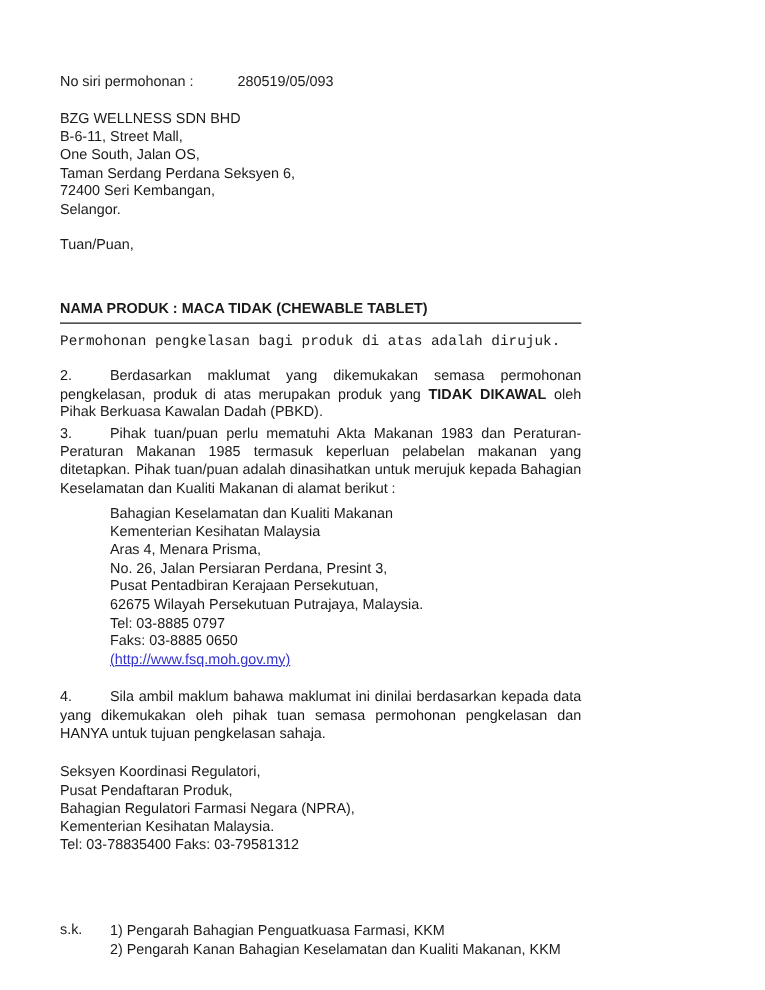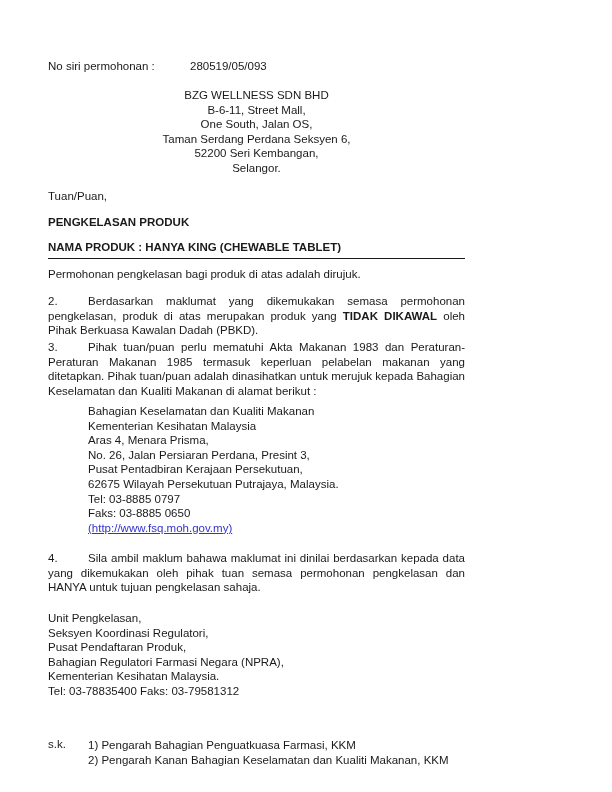--- a/index.html
+++ b/index.html
@@ -58,38 +58,37 @@
 </style>
 </head>
 <body>
 
 <div class="page">
 
   <div class="block" style="top:59px;">
     <span class="serial-label">No siri permohonan :</span><span>280519/05/093</span>
   </div>
 
-  <div class="block" style="top:88px;text-align:center;">
+  <div class="block" style="top:88px;">
     <div>BZG WELLNESS SDN BHD</div>
     <div>B-6-11, Street Mall,</div>
     <div>One South, Jalan OS,</div>
     <div>Taman Serdang Perdana Seksyen 6,</div>
-    <div>52200 Seri Kembangan,</div>
+    <div>72400 Seri Kembangan,</div>
     <div>Selangor.</div>
   </div>
 
   <div class="block" style="top:189px;">Tuan/Puan,</div>
 
-  <div class="block bold" style="top:215px;">PENGKELASAN PRODUK</div>
 
-  <div class="block bold" style="top:240px;">NAMA PRODUK : HANYA KING (CHEWABLE TABLET)</div>
+  <div class="block bold" style="top:240px;">NAMA PRODUK : MACA TIDAK (CHEWABLE TABLET)</div>
 
   <div class="rule" style="top:258px;"></div>
 
-  <div class="block" style="top:267px;">Permohonan pengkelasan bagi produk di atas adalah dirujuk.</div>
+  <div class="block" style="top:267px;font-family:Liberation Mono, monospace;">Permohonan pengkelasan bagi produk di atas adalah dirujuk.</div>
 
   <div class="block justify" style="top:294px;">
     <span class="num">2.</span><span>Berdasarkan maklumat yang dikemukakan semasa permohonan pengkelasan, produk di atas merupakan produk yang </span><span class="bold">TIDAK DIKAWAL</span><span> oleh Pihak Berkuasa Kawalan Dadah (PBKD).</span>
   </div>
 
   <div class="block justify" style="top:340px;">
     <span class="num">3.</span><span>Pihak tuan/puan perlu mematuhi Akta Makanan 1983 dan Peraturan-Peraturan Makanan 1985 termasuk keperluan pelabelan makanan yang ditetapkan. Pihak tuan/puan adalah dinasihatkan untuk merujuk kepada Bahagian Keselamatan dan Kualiti Makanan di alamat berikut :</span>
   </div>
 
   <div class="block indent40" style="top:404px;">
@@ -104,21 +103,20 @@
     <div>
       <a class="link">(http://www.fsq.moh.gov.my)</a>
     </div>
   </div>
 
   <div class="block justify" style="top:551px;">
     <span class="num">4.</span><span>Sila ambil maklum bahawa maklumat ini dinilai berdasarkan kepada data yang dikemukakan oleh pihak tuan semasa permohonan pengkelasan dan HANYA untuk tujuan pengkelasan sahaja.</span>
   </div>
 
   <div class="block" style="top:611px;">
-    <div>Unit Pengkelasan,</div>
     <div>Seksyen Koordinasi Regulatori,</div>
     <div>Pusat Pendaftaran Produk,</div>
     <div>Bahagian Regulatori Farmasi Negara (NPRA),</div>
     <div>Kementerian Kesihatan Malaysia.</div>
     <div>Tel: 03-78835400 Faks: 03-79581312</div>
   </div>
 
   <div class="block cc-row" style="top:722px;align-items:center;">
     <div class="cc-label">s.k.</div>
     <div class="cc-items">

